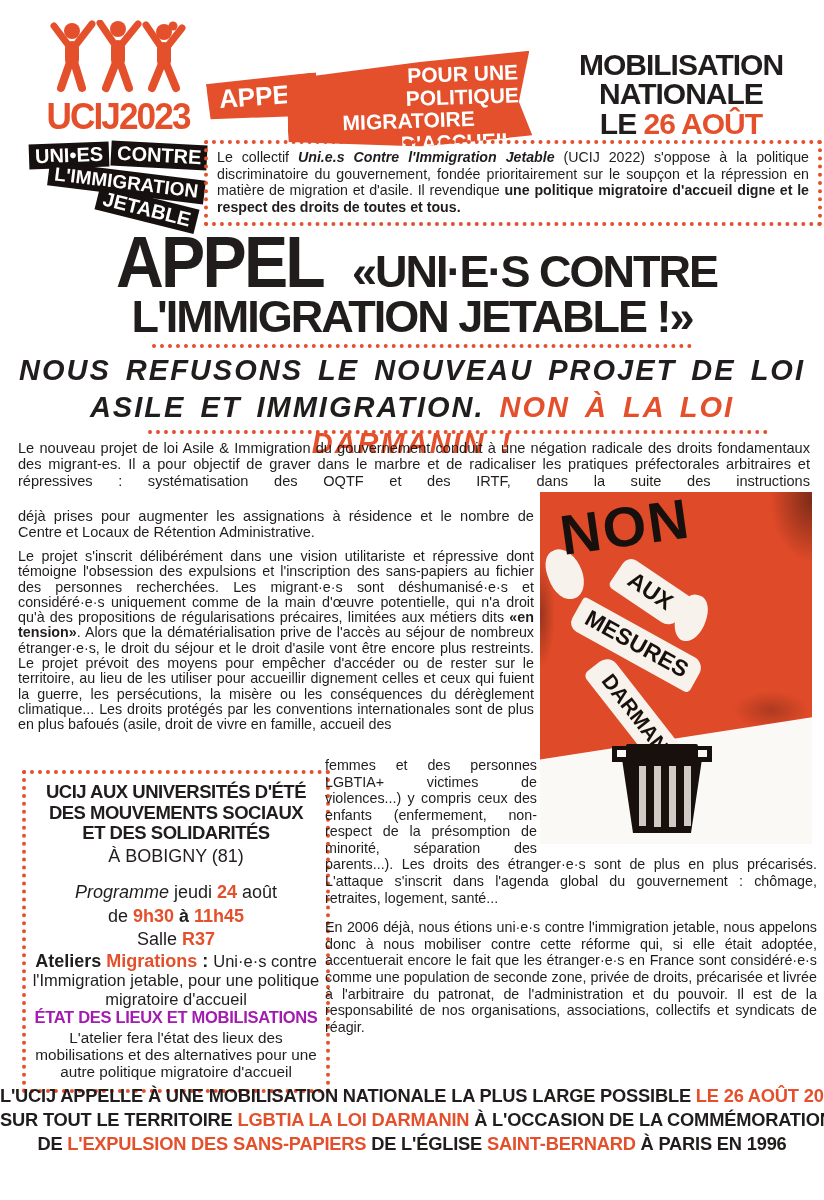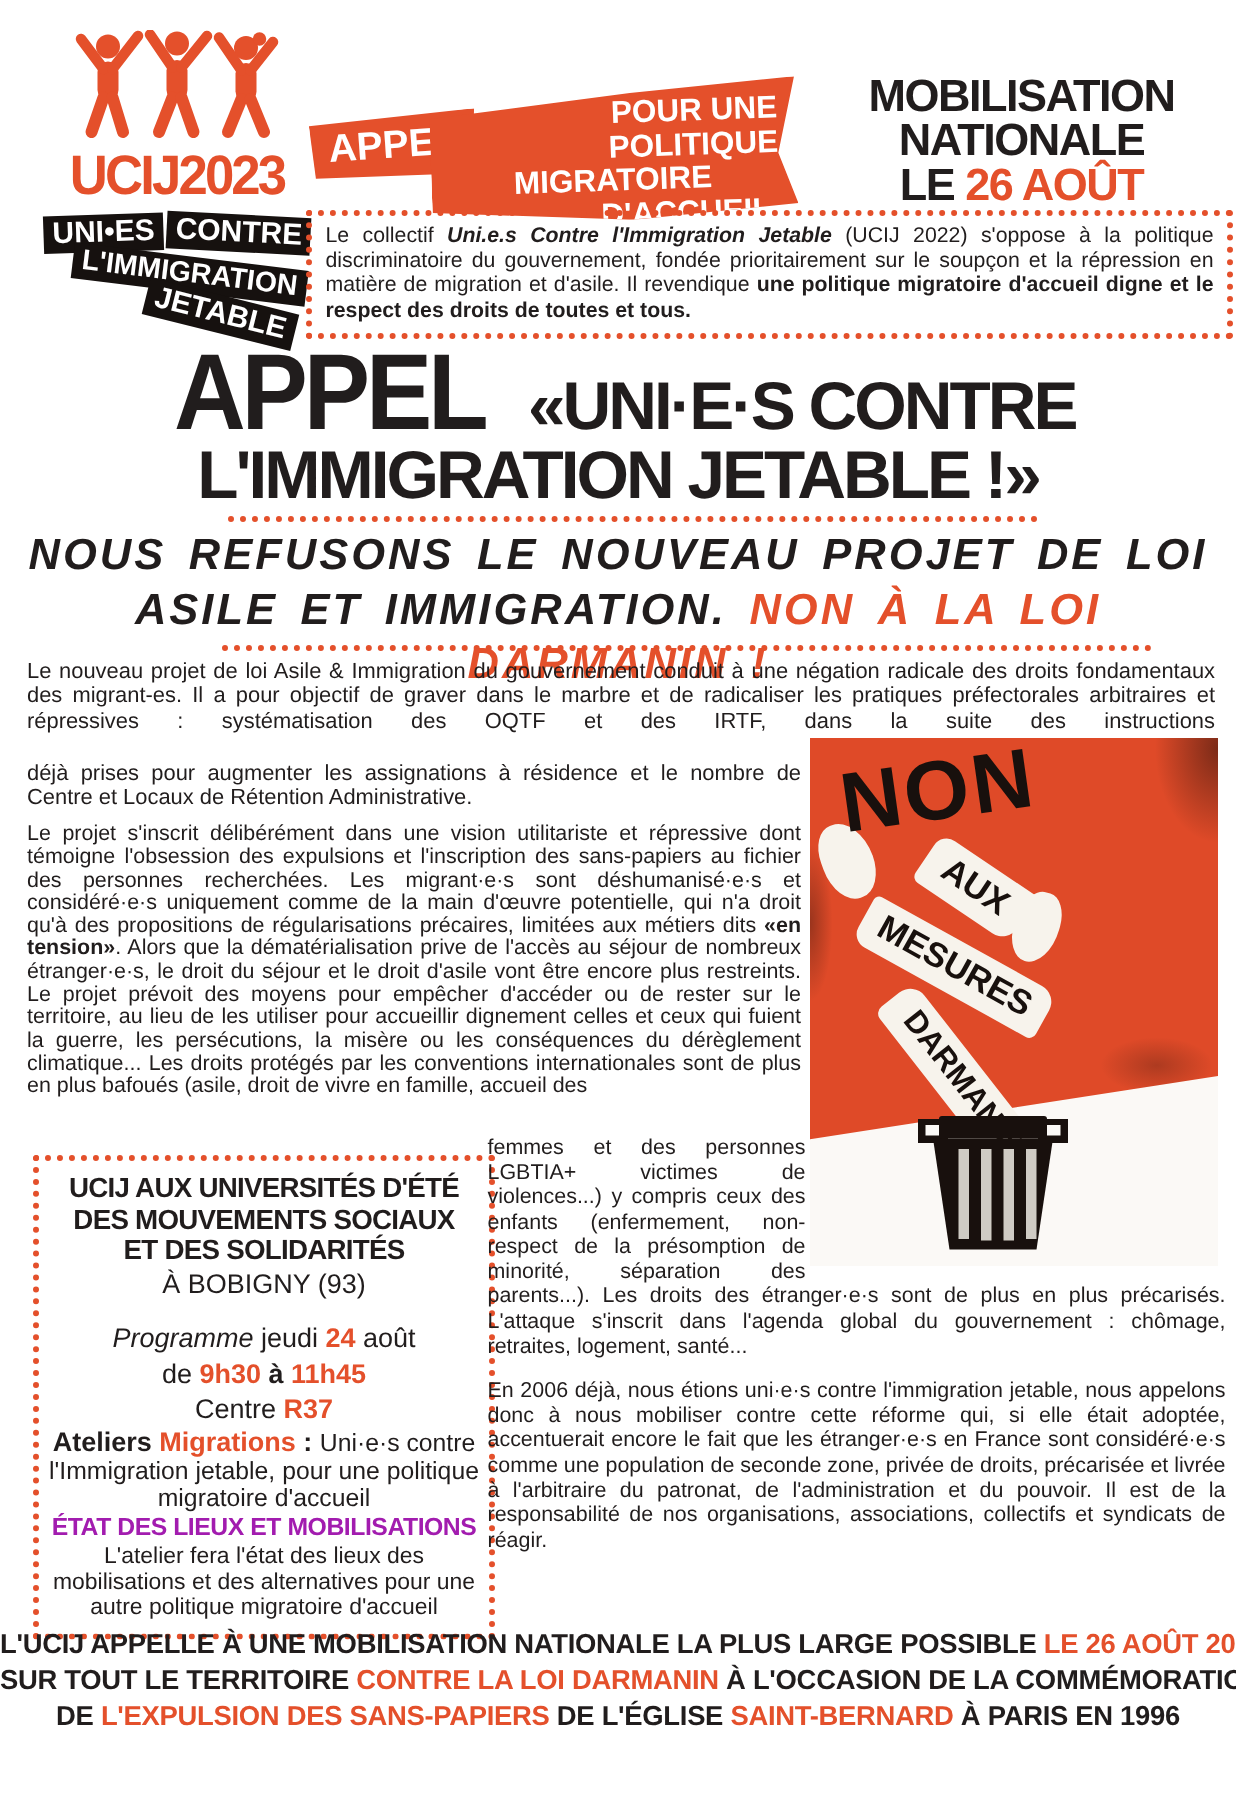--- a/index.html
+++ b/index.html
@@ -244,38 +244,38 @@
       </svg>
     </span>
   </div>
 
   <div class="sidebar-box">
     <div class="sb-title">
       <div>UCIJ AUX UNIVERSITÉS D'ÉTÉ</div>
       <div>DES MOUVEMENTS SOCIAUX</div>
       <div>ET DES SOLIDARITÉS</div>
     </div>
-    <div class="sb-loc">À BOBIGNY (93)</div>
+    <div class="sb-loc">À BOBIGNY (81)</div>
     <div class="sb-prog">
       <div><span class="i">Programme</span><span> jeudi </span><span class="o b">24</span><span> août</span></div>
       <div><span>de </span><span class="o b">9h30</span><span class="b"> à </span><span class="o b">11h45</span></div>
-      <div><span>Centre </span><span class="o b">R37</span></div>
+      <div><span>Salle </span><span class="o b">R37</span></div>
     </div>
     <div class="sb-atelier">
       <span class="lead">Ateliers </span><span class="lead o">Migrations</span><span class="lead"> : </span><span>Uni·e·s contre l'Immigration jetable, pour une politique migratoire d'accueil</span>
     </div>
     <div class="sb-etat">ÉTAT DES LIEUX ET MOBILISATIONS</div>
     <div class="sb-desc">L'atelier fera l'état des lieux des mobilisations et des alternatives pour une autre politique migratoire d'accueil</div>
   </div>
 
   <div class="bodytext colright">
     <span class="img-spacer"></span>
     <span>femmes et des personnes LGBTIA+ victimes de violences...) y compris ceux des enfants (enfermement, non-respect de la présomption de minorité, séparation des parents...). Les droits des étranger·e·s sont de plus en plus précarisés. L'attaque s'inscrit dans l'agenda global du gouvernement : chômage, retraites, logement, santé...</span>
     <div class="para4">En 2006 déjà, nous étions uni·e·s contre l'immigration jetable, nous appelons donc à nous mobiliser contre cette réforme qui, si elle était adoptée, accentuerait encore le fait que les étranger·e·s en France sont considéré·e·s comme une population de seconde zone, privée de droits, précarisée et livrée à l'arbitraire du patronat, de l'administration et du pouvoir. Il est de la responsabilité de nos organisations, associations, collectifs et syndicats de réagir.</div>
   </div>
 
   <div class="bottom-banner">
     <div class="banner-line"><span>L'UCIJ APPELLE À UNE MOBILISATION NATIONALE LA PLUS LARGE POSSIBLE </span><span class="o">LE 26 AOÛT 2023</span></div>
-    <div class="banner-line"><span>SUR TOUT LE TERRITOIRE </span><span class="o">CONTRE LA LOI DARMANIN</span><span> À L'OCCASION DE LA COMMÉMORATION</span></div>
+    <div class="banner-line"><span>SUR TOUT LE TERRITOIRE </span><span class="o">LGBTIA LA LOI DARMANIN</span><span> À L'OCCASION DE LA COMMÉMORATION</span></div>
     <div class="banner-line"><span>DE </span><span class="o">L'EXPULSION DES SANS-PAPIERS</span><span> DE L'ÉGLISE </span><span class="o">SAINT-BERNARD</span><span> À PARIS EN 1996</span></div>
   </div>
 
 </div>
 
 </body></html>

